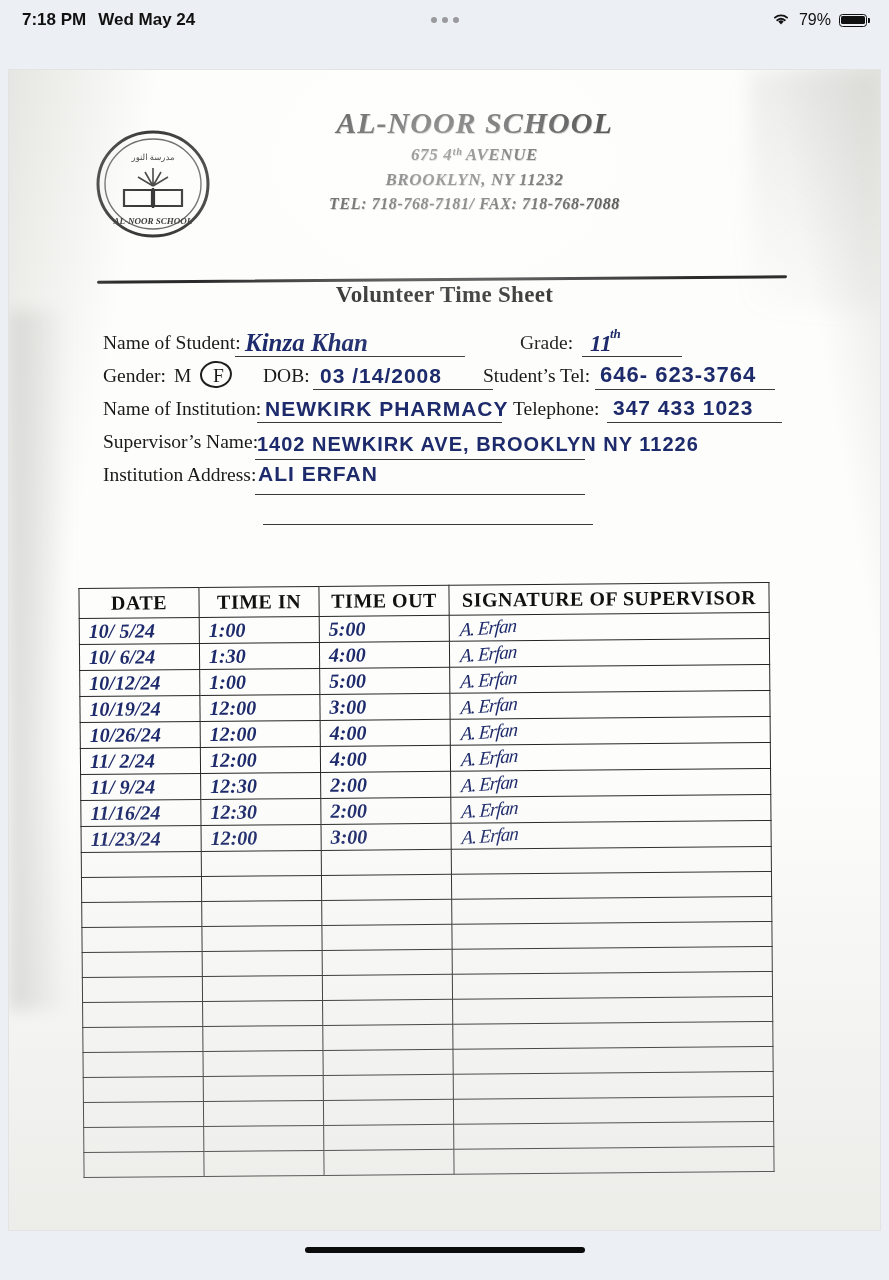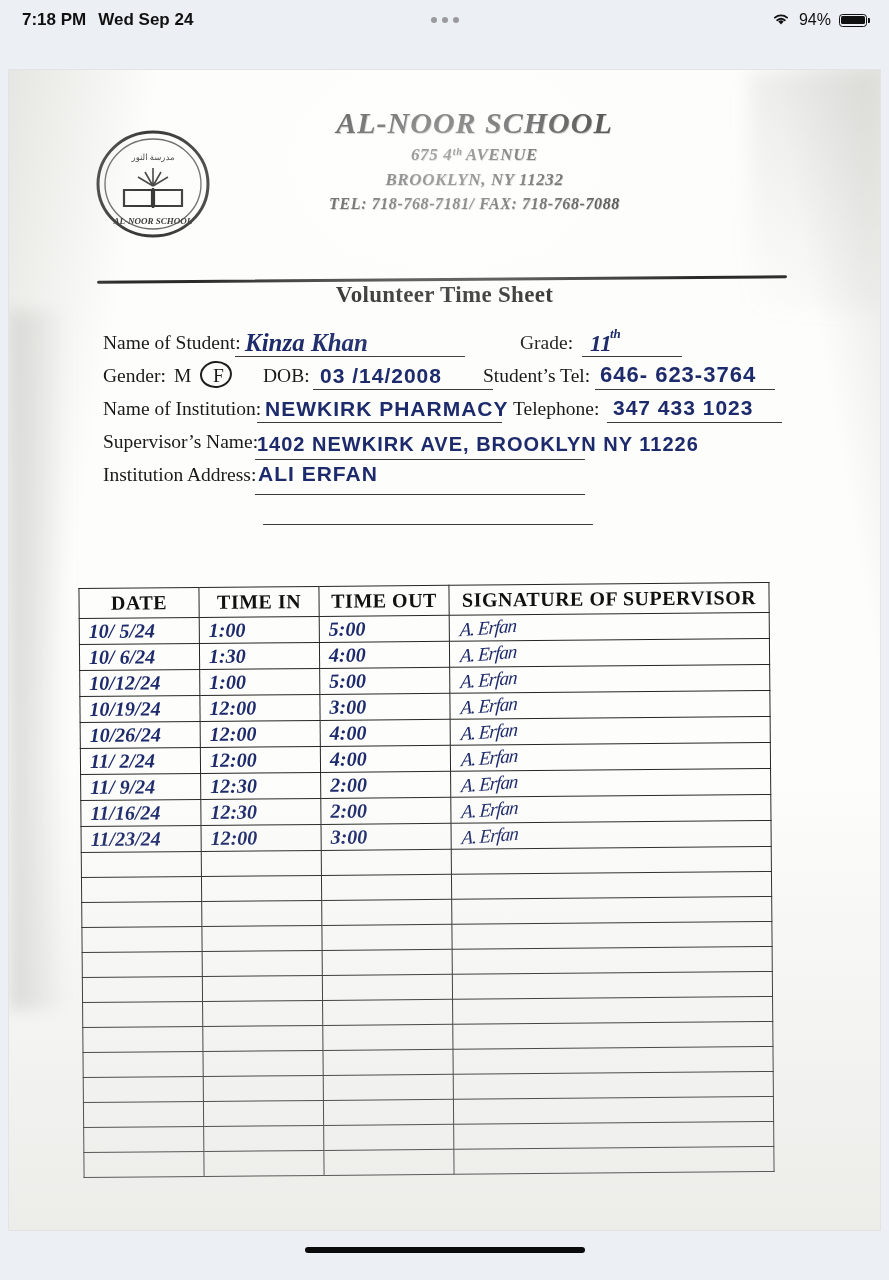--- a/index.html
+++ b/index.html
@@ -243,38 +243,38 @@
     width: 280px; height: 6px;
     background: #0b0b0b; border-radius: 3px;
   }
 </style>
 </head>
 <body>
 
 <div class="status-bar">
   <div class="status-left">
     <span>7:18 PM</span>
-    <span>Wed Sep 24</span>
+    <span>Wed May 24</span>
   </div>
 
   <div class="status-dots">
     <i></i>
       <i></i>
       <i></i>
   </div>
 
   <div class="status-right">
     <span class="wifi-icon">
       <svg width="20" height="15" viewBox="0 0 20 15">
         <path d="M10 13.6 L7.3 10.4 a4.2 4.2 0 0 1 5.4 0 Z" fill="#111"></path>
         <path d="M3.9 6.6 a9.4 9.4 0 0 1 12.2 0" stroke="#111" stroke-width="1.9" fill="none" stroke-linecap="round"></path>
         <path d="M6.2 9.2 a6 6 0 0 1 7.6 0" stroke="#111" stroke-width="1.9" fill="none" stroke-linecap="round"></path>
       </svg>
     </span>
-    <span>94%</span>
+    <span>79%</span>
     <span class="battery">
         <span></span>
       </span>
   </div>
 </div>
 
 <div class="sheet-wrap">
   <div class="paper">
     <div class="shade-left"></div>
     <div class="shade-topright"></div>

